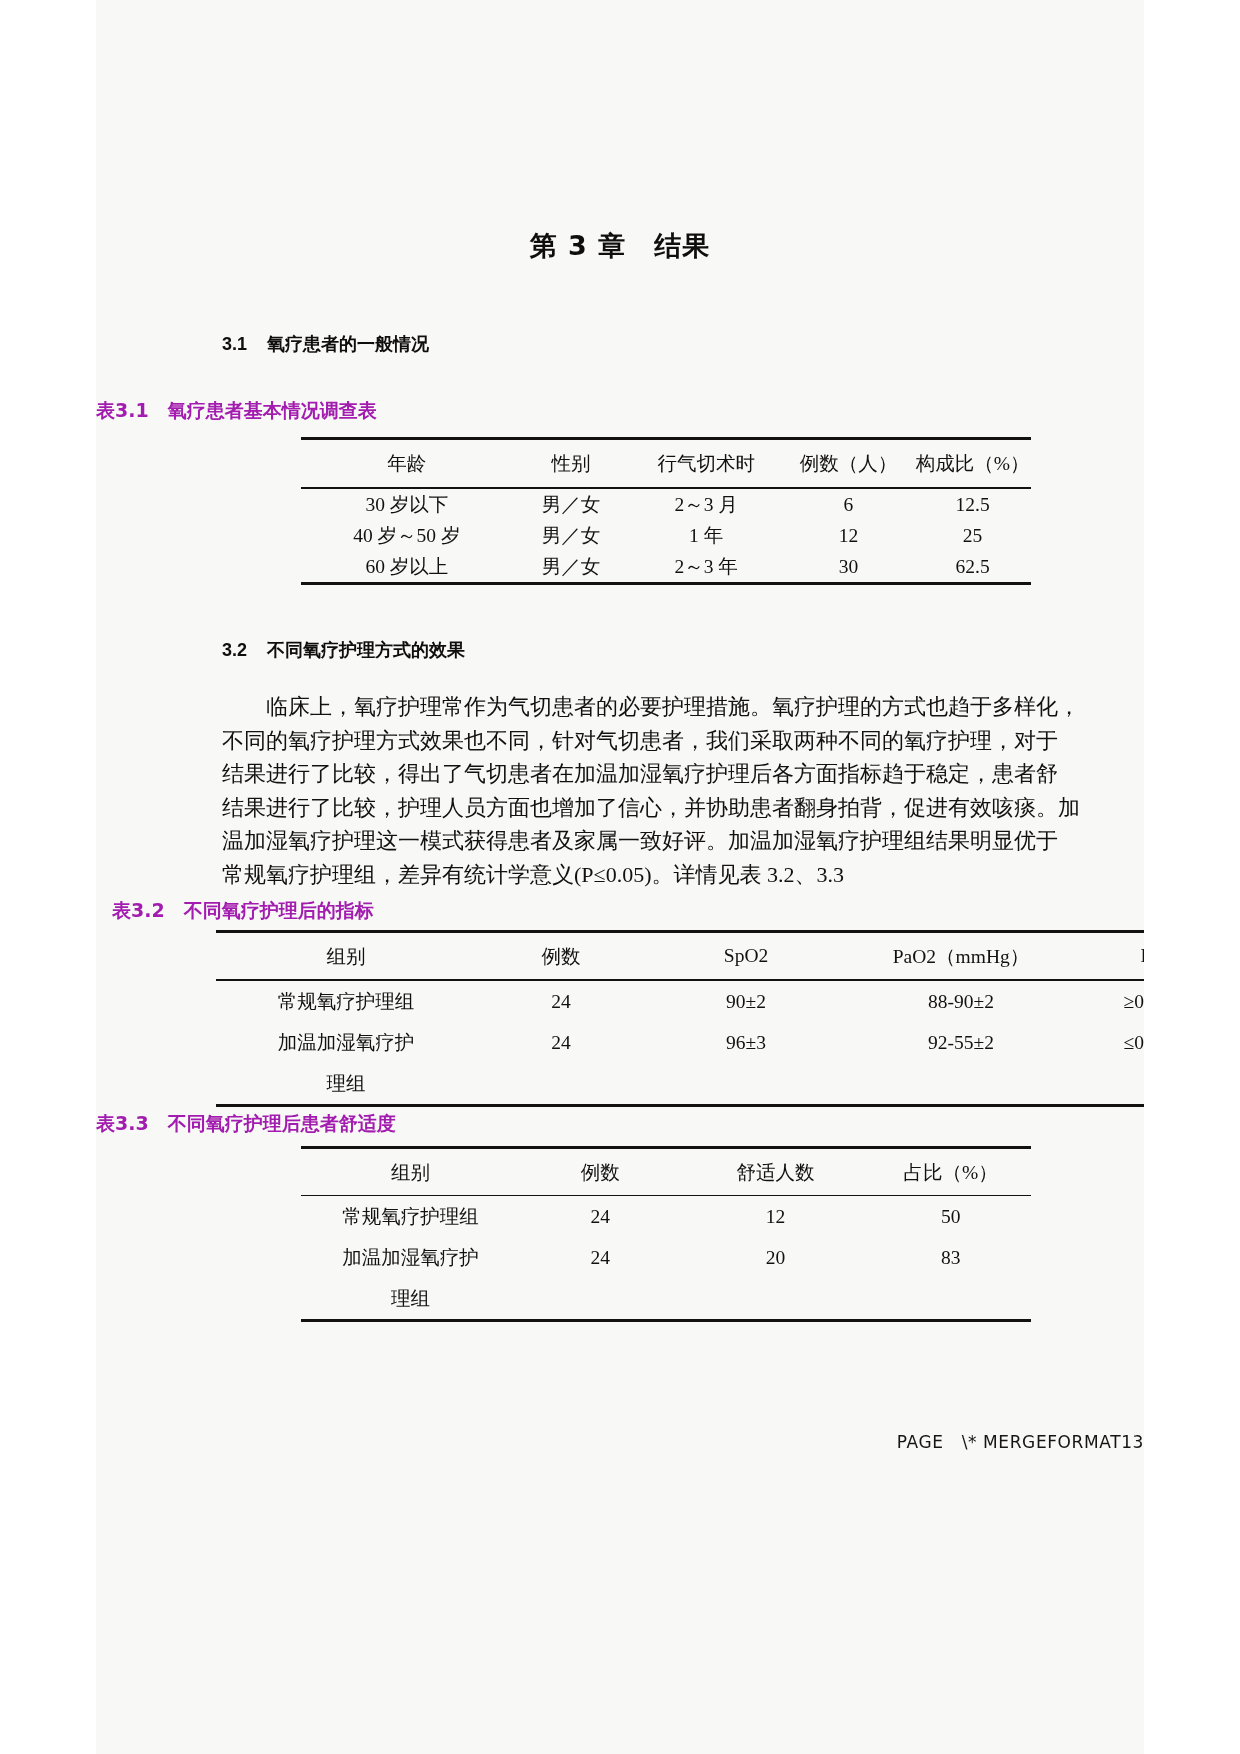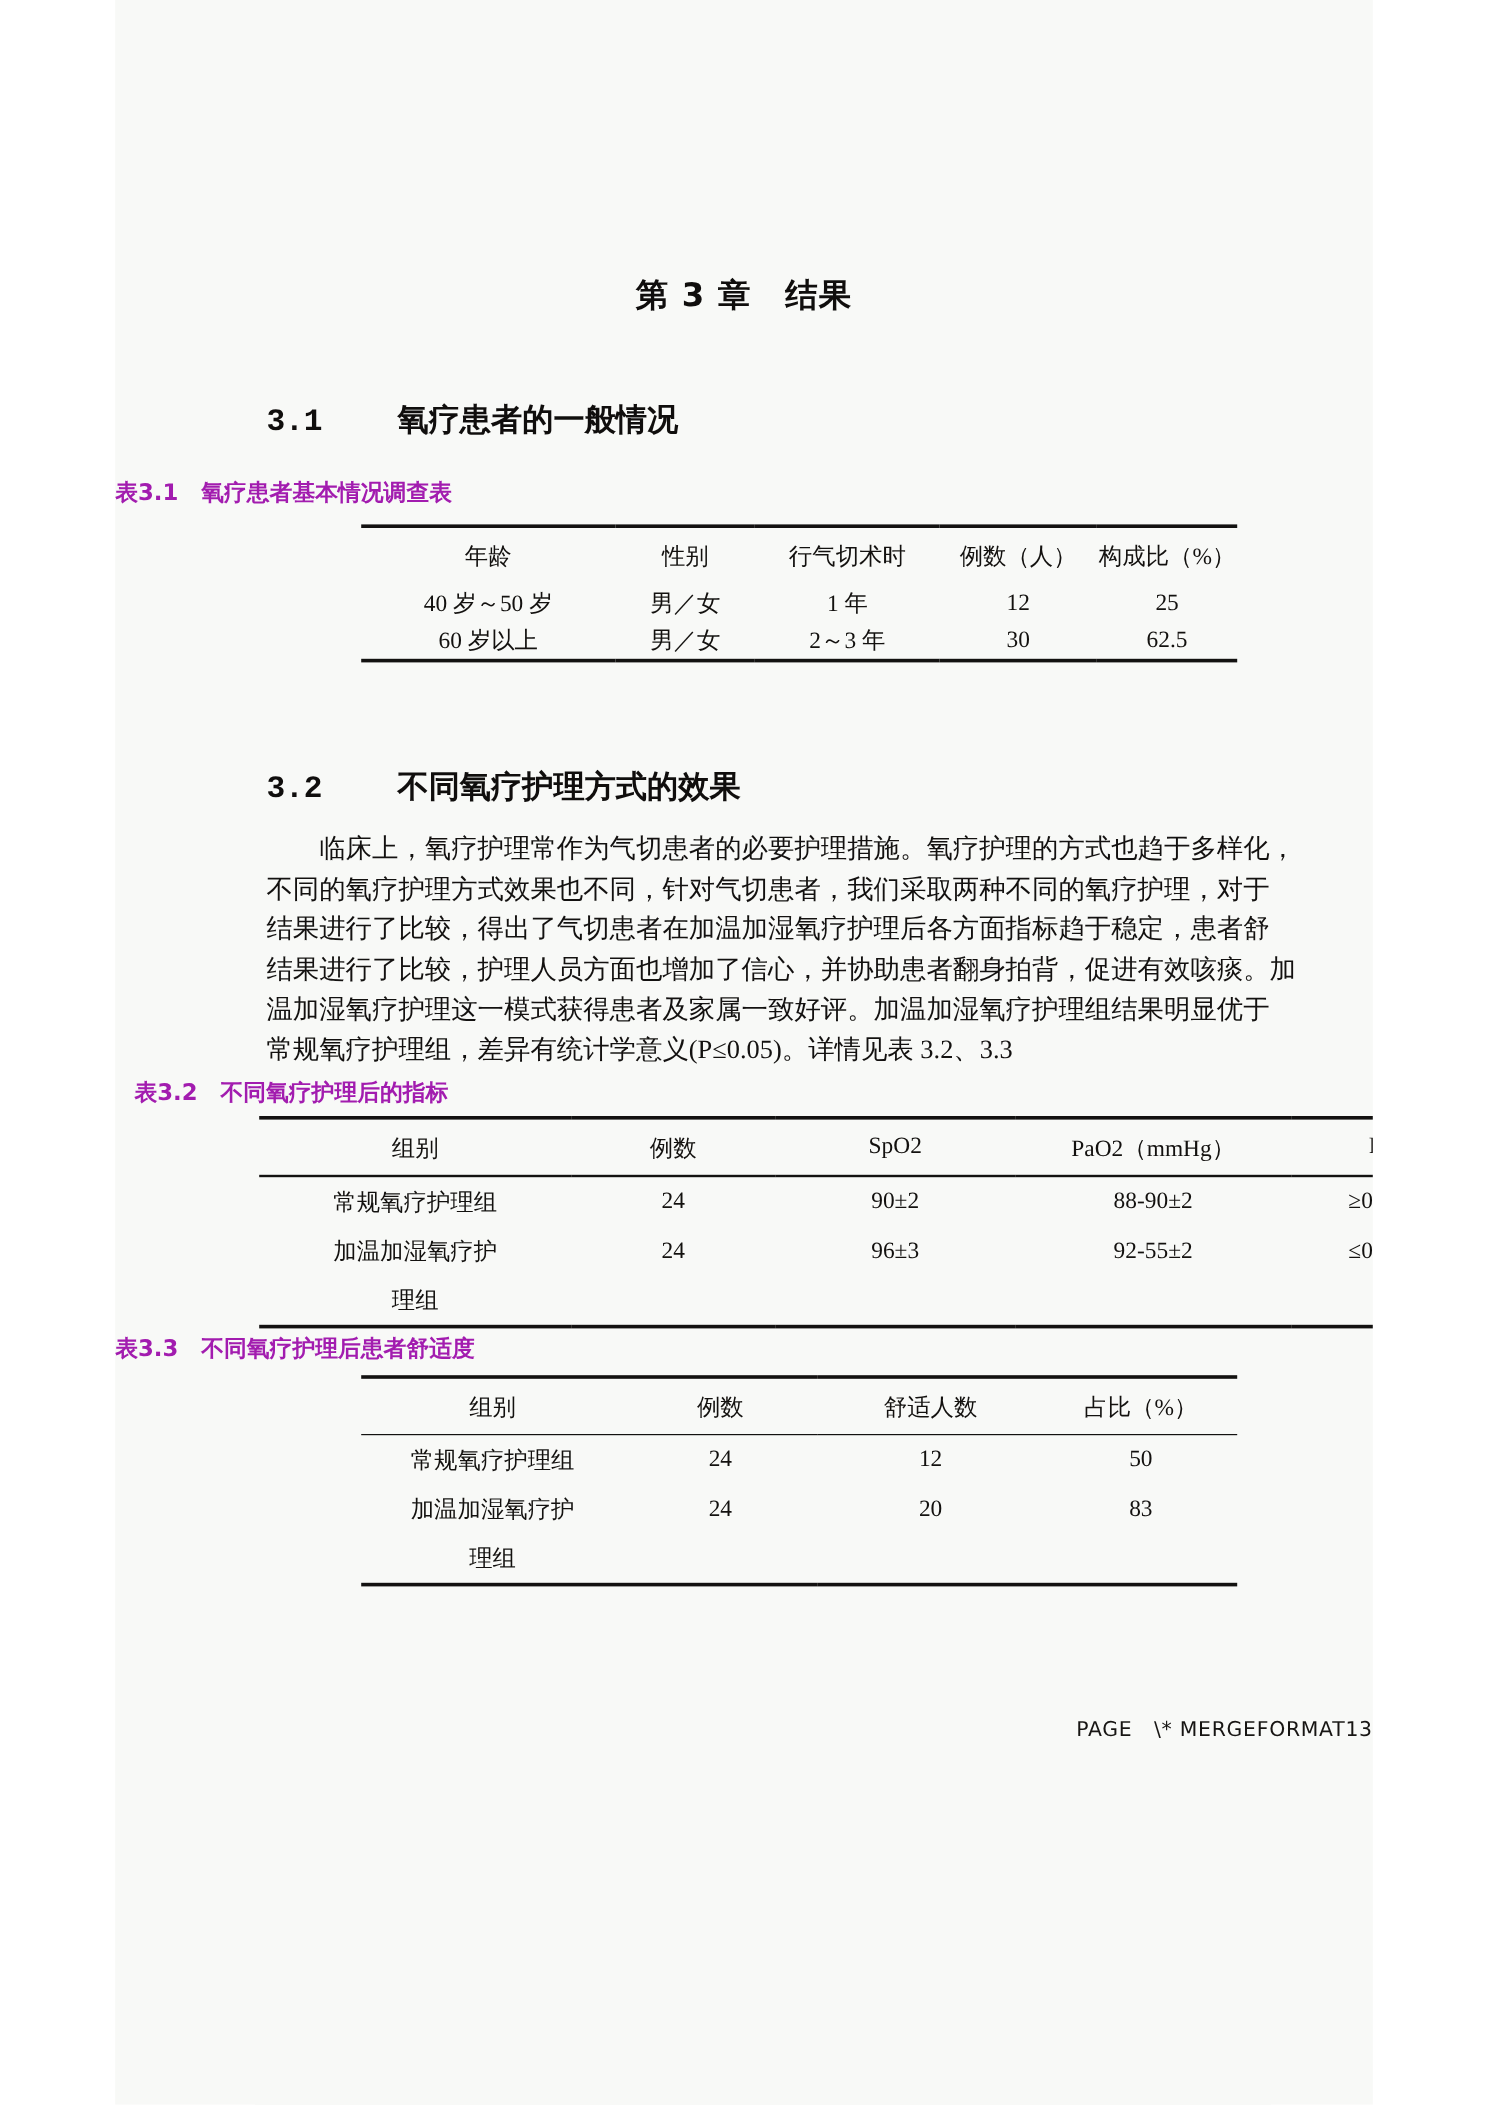--- a/index.html
+++ b/index.html
@@ -30,22 +30,22 @@
     font-size: 27px;
     font-weight: bold;
     letter-spacing: 1px;
     color: #100e0d;
   }
 
   
   .section-heading {
     position: absolute;
     left: 126px;
-    font-family: Liberation Mono, monospace;
-    font-size: 26px;
+    font-family: Liberation Sans, sans-serif;
+    font-size: 18px;
     font-weight: bold;
     color: #100e0d;
     white-space: pre;
   }
   #sec31 { top: 332px; }
   #sec32 { top: 638px; }
 
   
   .table-caption {
     position: absolute;
@@ -166,20 +166,27 @@
         <col style="width:16%">
     </colgroup>
     <tbody>
       <tr class="hdr rule-top">
         <td>年龄</td>
         <td>性别</td>
         <td>行气切术时</td>
         <td>例数（人）</td>
         <td>构成比（%）</td>
       </tr>
+      <tr class="row rule-mid">
+        <td>30 岁以下</td>
+        <td>男／女</td>
+        <td>2～3 月</td>
+        <td>6</td>
+        <td>12.5</td>
+      </tr>
       <tr class="row">
         <td>40 岁～50 岁</td>
         <td>男／女</td>
         <td>1 年</td>
         <td>12</td>
         <td>25</td>
       </tr>
       <tr class="row rule-bot">
         <td>60 岁以上</td>
         <td>男／女</td>

